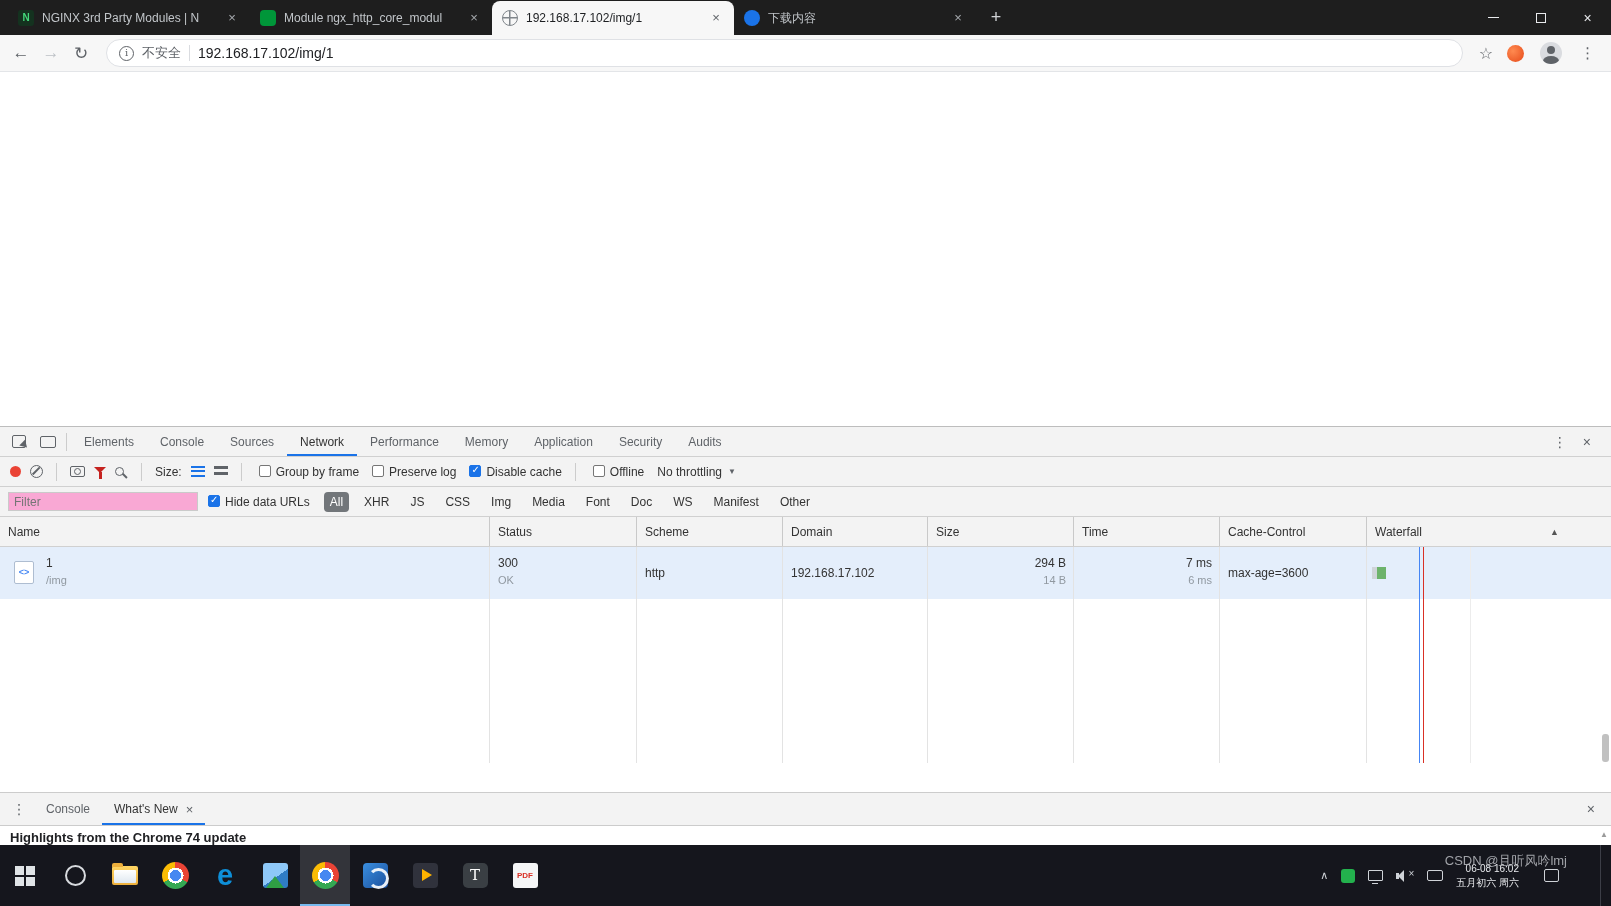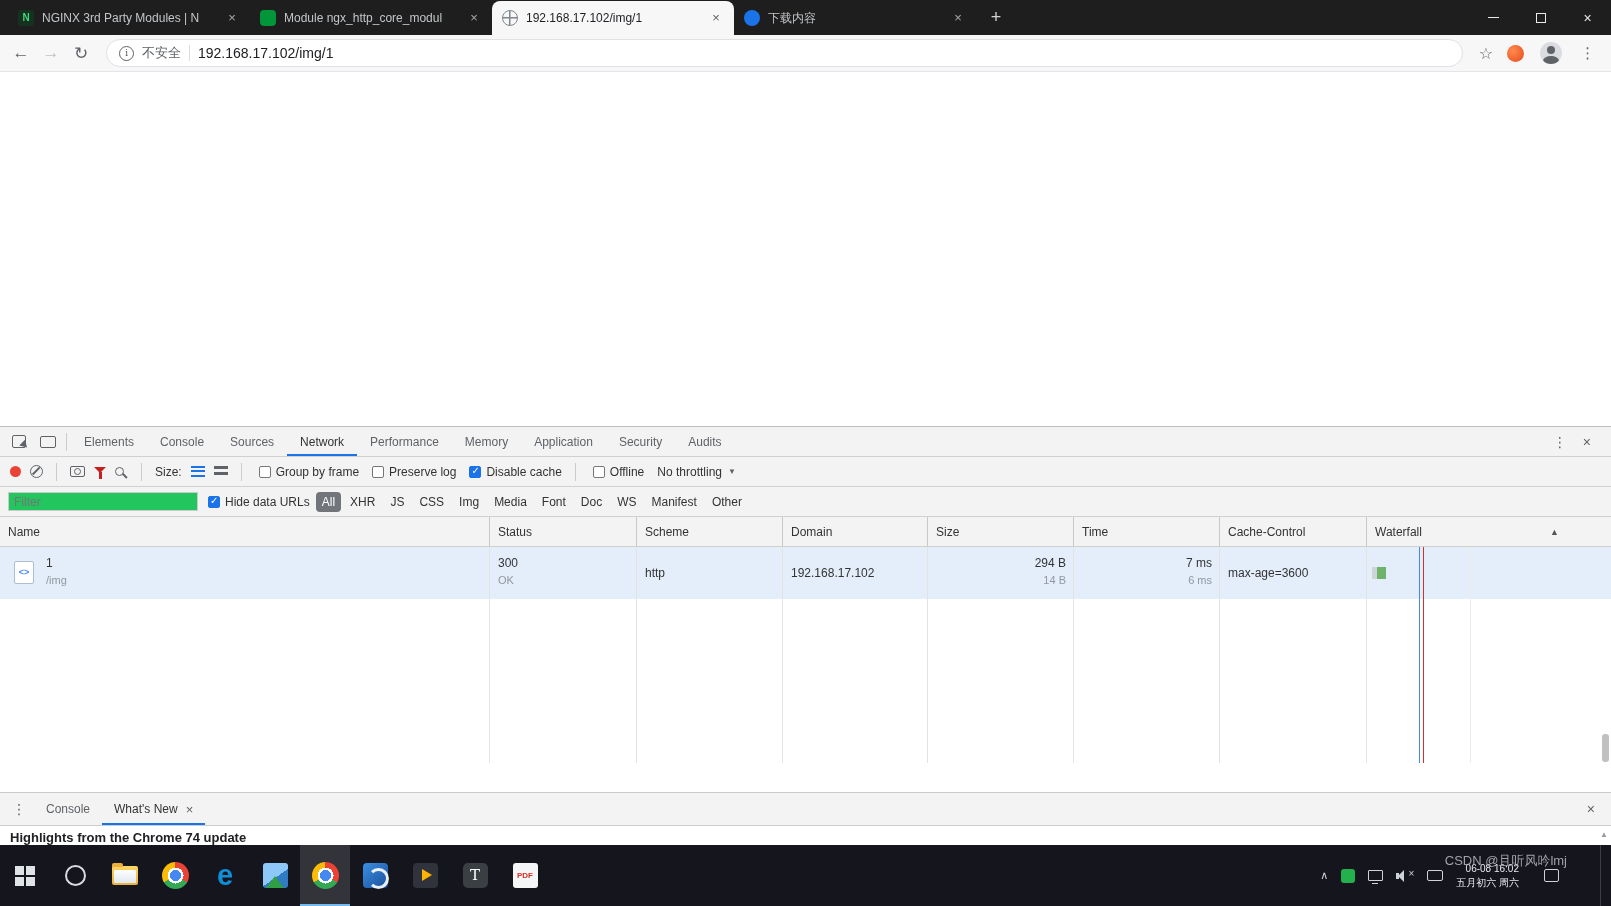--- a/index.html
+++ b/index.html
@@ -64,28 +64,28 @@
 .ic-clear{width:13px;height:13px;border:1.5px solid #5f6368;border-radius:50%;position:relative;flex:none}
 .ic-clear::after{content:"";position:absolute;left:0;top:4px;width:10px;height:1.5px;background:#5f6368;transform:rotate(-45deg)}
 .ic-camera{width:15px;height:11px;border:1.5px solid #5f6368;border-radius:2px;position:relative;flex:none}
 .ic-camera::after{content:"";position:absolute;left:3px;top:1px;width:5px;height:5px;border:1.5px solid #5f6368;border-radius:50%}
 .ic-funnel{width:0;height:0;border-left:6px solid transparent;border-right:6px solid transparent;border-top:6px solid #c5221f;position:relative;margin-top:-3px;flex:none}
 .ic-funnel::after{content:"";position:absolute;left:-1.5px;top:-1px;width:3px;height:7px;background:#c5221f}
 .ic-search{width:9px;height:9px;border:1.5px solid #5f6368;border-radius:50%;position:relative;flex:none;margin-right:4px}
 .ic-search::after{content:"";position:absolute;left:6px;top:7px;width:6px;height:1.5px;background:#5f6368;transform:rotate(45deg)}
 .ic-list{width:14px;height:11px;background:repeating-linear-gradient(to bottom,#1a73e8 0 2px,transparent 2px 4.5px);flex:none}
 .ic-rows{width:14px;height:11px;background:repeating-linear-gradient(to bottom,#5f6368 0 3px,transparent 3px 5.5px);flex:none}
-.cb-group{display:flex;align-items:center;gap:5px;margin-left:4px}
+.cb-group{display:flex;gap:5px;margin-left:4px}
 .cb{width:12px;height:12px;border:1.5px solid #767676;border-radius:2px;background:#fff;flex:none;position:relative}
 .cb.checked{background:#1a73e8;border-color:#1a73e8}
 .cb.checked::after{content:"✓";position:absolute;left:1px;top:-2px;color:#fff;font-size:10px}
 .throttle{display:flex;align-items:center;gap:6px;margin-left:4px}
 .throttle .caret{font-size:8px;color:#5f6368}
-.filter-input{width:190px;height:19px;border:1px solid #cacaca;background:#22c55e;font:12px "Liberation Sans",sans-serif;padding:0 5px;color:#333;outline:none}
-.pills{display:flex;align-items:center;gap:3px;}
+.filter-input{width:190px;height:19px;border:1px solid #cacaca;background:#f9a8d4;font:12px "Liberation Sans",sans-serif;padding:0 5px;color:#333;outline:none}
+.pills{display:flex;align-items:center;gap:9px;margin-left:8px}
 .pill{padding:3px 6px;border-radius:4px;color:#333;white-space:nowrap}
 .pill.active{background:#72767a;color:#fff}
 
 
 .dt-thead{position:absolute;top:90px;left:0;width:100%;height:30px;background:#f3f3f3;border-bottom:1px solid #d0d0d0}
 .th{position:absolute;top:0;height:100%;display:flex;align-items:center;padding-left:8px;border-right:1px solid #c9c9c9;color:#333}
 .th1{left:0;width:490px}.th2{left:490px;width:147px}.th3{left:637px;width:146px}.th4{left:783px;width:145px}
 .th5{left:928px;width:146px}.th6{left:1074px;width:146px}.th7{left:1220px;width:147px}.th8{left:1367px;width:244px;border-right:none}
 .sort-tri{position:absolute;right:52px;top:10px;font-size:9px;color:#555}
 .dt-body{position:absolute;top:120px;left:0;width:100%;height:216px;background:#fff;overflow:hidden}

